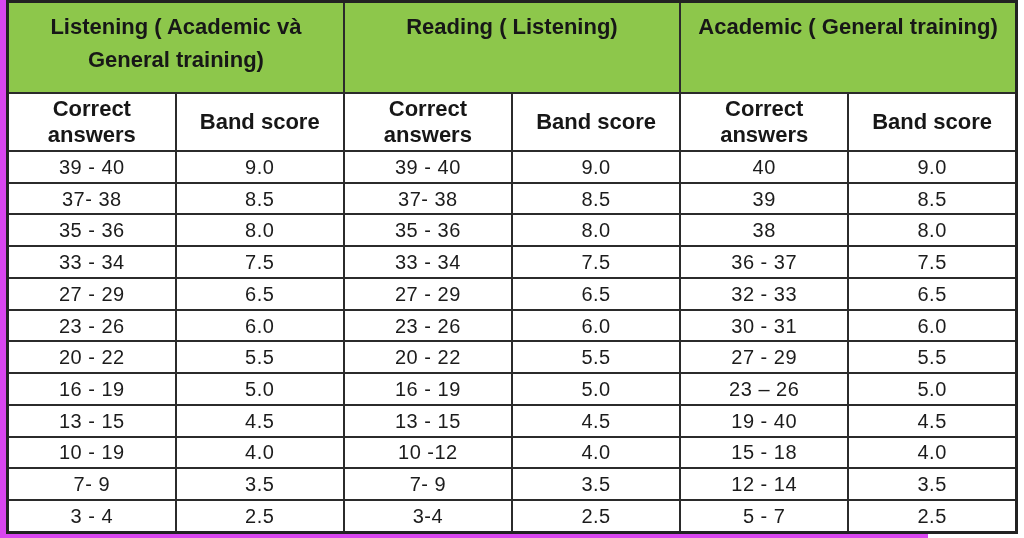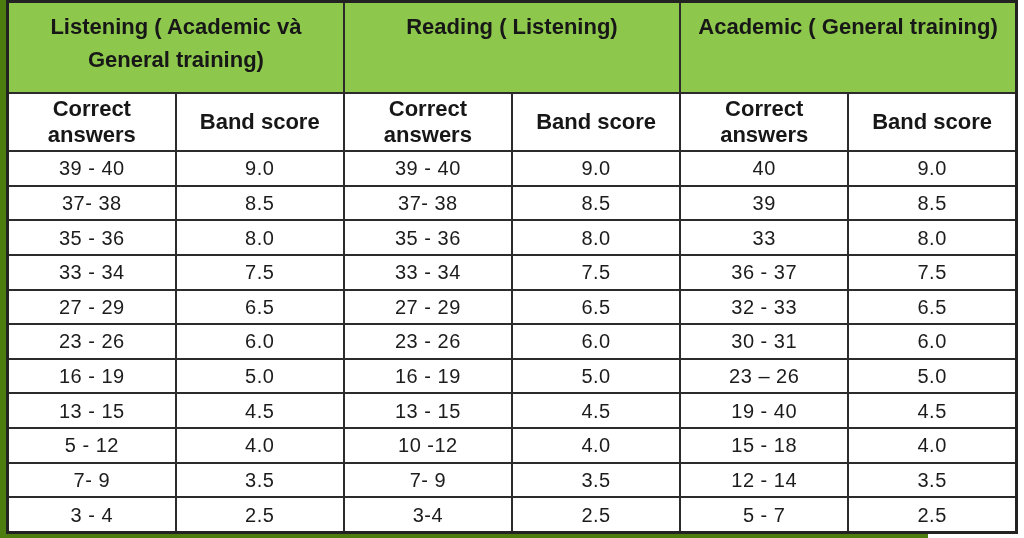--- a/index.html
+++ b/index.html
@@ -7,21 +7,21 @@
     padding: 0;
     width: 1024px;
     height: 538px;
     background: #ffffff;
     overflow: hidden;
   }
   .page {
     position: relative;
     width: 928px;
     height: 538px;
-    background: #4d7c0f;
+    background: #d946ef;
   }
   table.band-table {
     position: absolute;
     left: 6px;
     top: 0;
     width: 1012px;
     height: 534px;
     border-collapse: collapse;
     table-layout: fixed;
     font-family: "Liberation Sans", sans-serif;
@@ -116,21 +116,21 @@
           <td>37- 38</td>
           <td>8.5</td>
           <td>39</td>
           <td>8.5</td>
         </tr>
         <tr>
           <td>35 - 36</td>
           <td>8.0</td>
           <td>35 - 36</td>
           <td>8.0</td>
-          <td>33</td>
+          <td>38</td>
           <td>8.0</td>
         </tr>
         <tr>
           <td>33 - 34</td>
           <td>7.5</td>
           <td>33 - 34</td>
           <td>7.5</td>
           <td>36 - 37</td>
           <td>7.5</td>
         </tr>
@@ -144,37 +144,45 @@
         </tr>
         <tr>
           <td>23 - 26</td>
           <td>6.0</td>
           <td>23 - 26</td>
           <td>6.0</td>
           <td>30 - 31</td>
           <td>6.0</td>
         </tr>
         <tr>
+          <td>20 - 22</td>
+          <td>5.5</td>
+          <td>20 - 22</td>
+          <td>5.5</td>
+          <td>27 - 29</td>
+          <td>5.5</td>
+        </tr>
+        <tr>
           <td>16 - 19</td>
           <td>5.0</td>
           <td>16 - 19</td>
           <td>5.0</td>
           <td>23 – 26</td>
           <td>5.0</td>
         </tr>
         <tr>
           <td>13 - 15</td>
           <td>4.5</td>
           <td>13 - 15</td>
           <td>4.5</td>
           <td>19 - 40</td>
           <td>4.5</td>
         </tr>
         <tr>
-          <td>5 - 12</td>
+          <td>10 - 19</td>
           <td>4.0</td>
           <td>10 -12</td>
           <td>4.0</td>
           <td>15 - 18</td>
           <td>4.0</td>
         </tr>
         <tr>
           <td>7- 9</td>
           <td>3.5</td>
           <td>7- 9</td>

